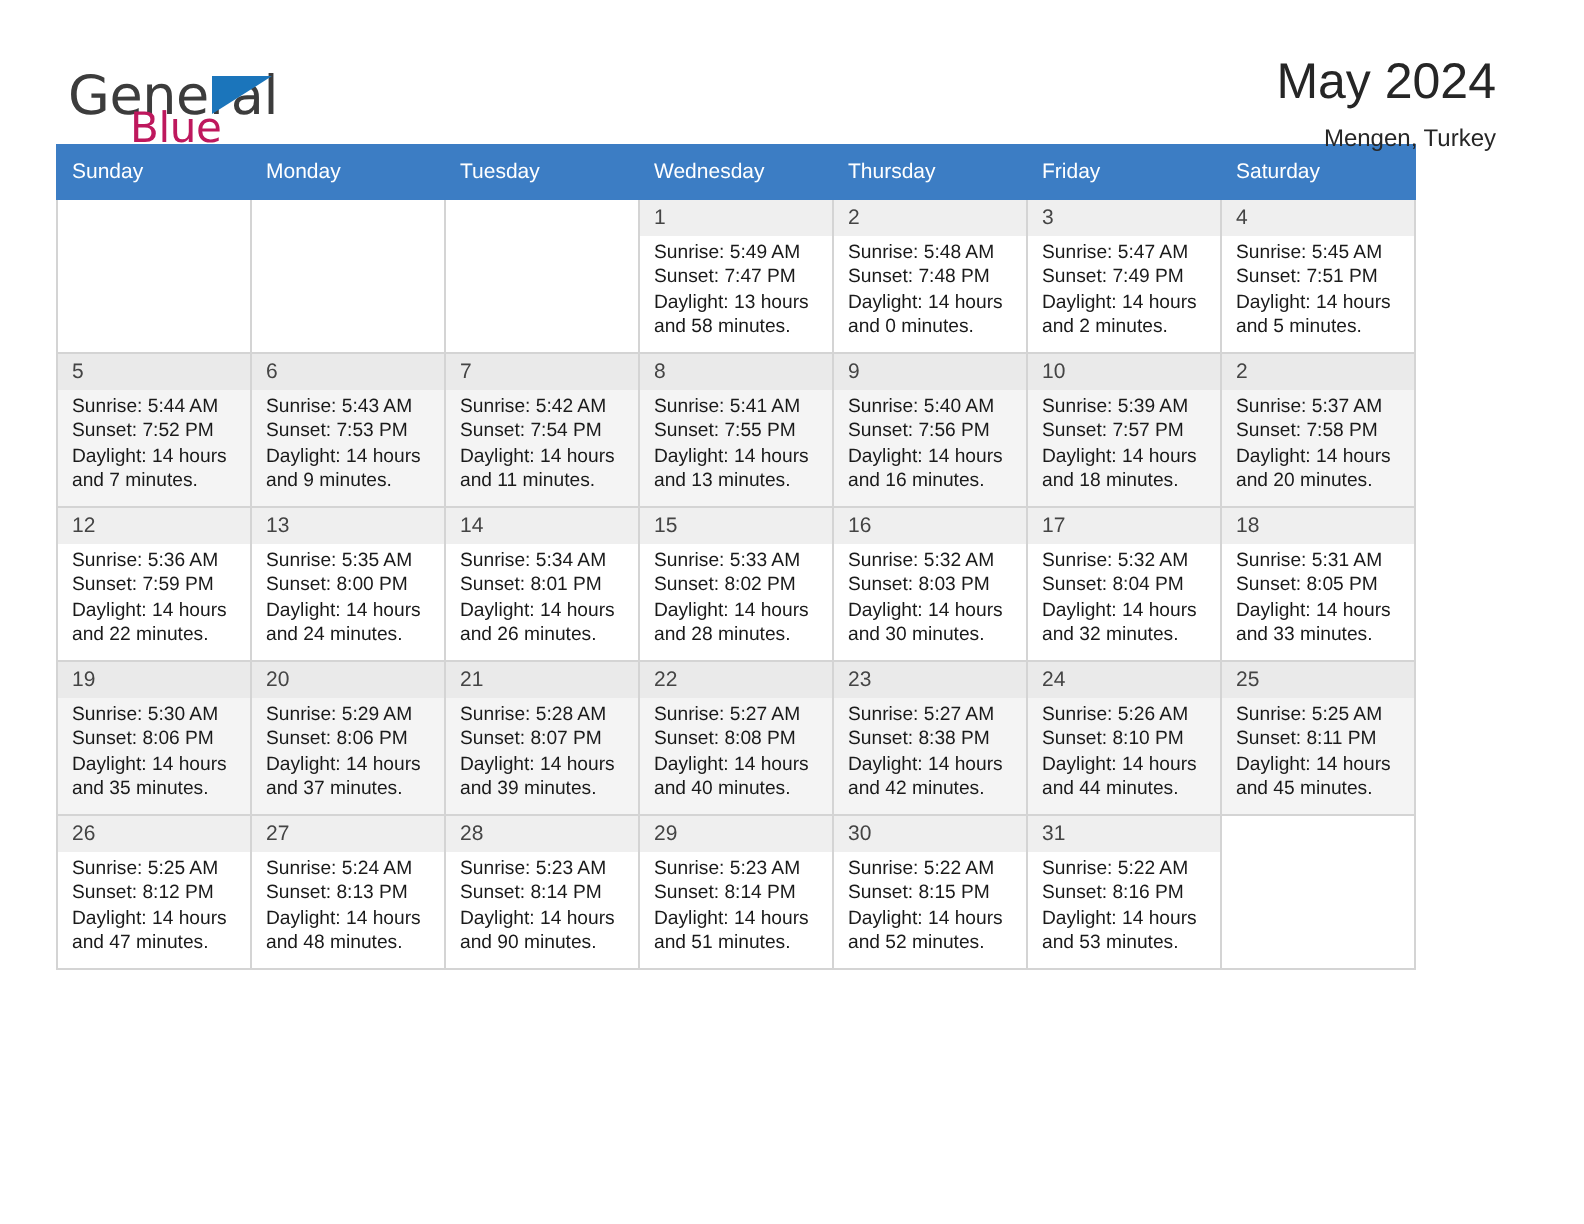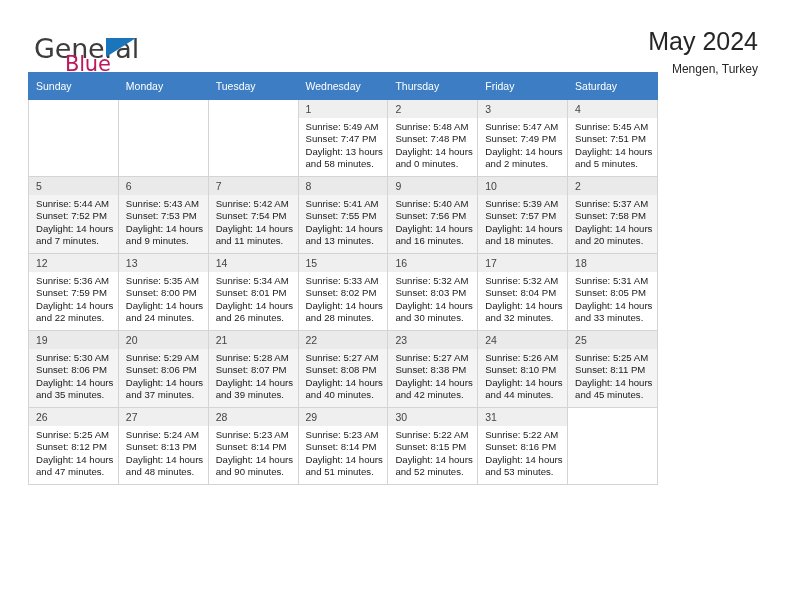--- a/index.html
+++ b/index.html
@@ -57,40 +57,40 @@
     left: 72px;
     top: 5px;
     width: 0;
     height: 0;
     border-left: 30px solid #1b75bb;
     border-bottom: 19px solid transparent;
   }
 
   .title-block {
     position: absolute;
-    right: 6px;
+    right: 16px;
     top: 26px;
     text-align: right;
   }
   .cal-title {
     font-size: 25px;
     color: #262626;
     line-height: 30px;
     font-family: "Liberation Sans", sans-serif;
   }
   .cal-subtitle {
     margin-top: 5px;
     font-size: 12px;
     color: #262626;
     line-height: 16px;
   }
 
   
   .calendar {
-    width: 630px;
+    width: 680px;
     border-collapse: collapse;
     table-layout: fixed;
   }
   .calendar th {
     background: #3c7dc4;
     color: #ffffff;
     font-size: 10.5px;
     font-weight: normal;
     text-align: left;
     padding: 6px 0 6px 7px;

